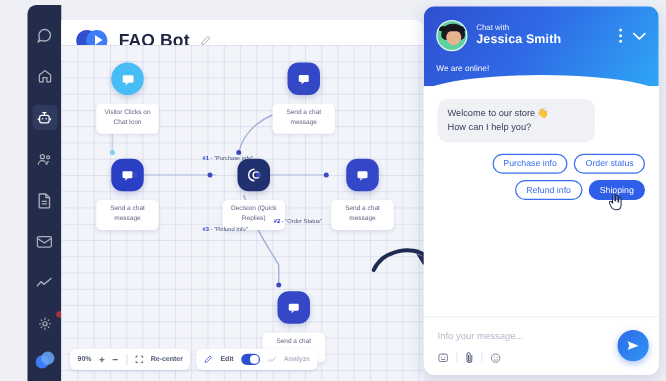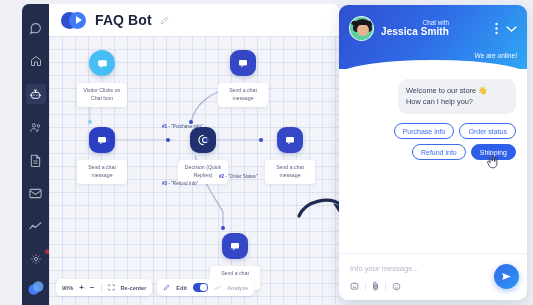--- a/index.html
+++ b/index.html
@@ -49,21 +49,21 @@
     background: #ef3b3b;
   }
   .sb-avatar {
     width: 18px; height: 18px;
     margin-top: 2px;
   }
 
   
   .header {
     position: absolute;
-    left: 49px; top: 4px;
+    left: 49px; top: 16px;
     width: 290px; height: 32px;
     background: #ffffff;
     border-radius: 0 7px 0 0;
     display: flex; align-items: center;
     padding-left: 12px;
     gap: 8px;
   }
   .logo-mark {
     width: 26px; height: 17px;
     position: relative;
@@ -207,21 +207,20 @@
     overflow: hidden;
     box-shadow: 0 4px 14px rgba(40,60,120,.16);
     display: flex; flex-direction: column;
   }
   .w-head {
     position: relative;
     height: 64px;
     background: linear-gradient(125deg, #2f4fd0 0%, #2f69e6 45%, #2fa7f5 100%);
     padding: 11px 10px 0 10px;
     flex: 0 0 auto;
-    text-align: right;
   }
   .w-head-row { display:flex; align-items:center; gap:7px; }
   .w-avatar {
     width: 25px; height: 25px; border-radius: 50%;
     background: #5fd0a0;
     border: 1.5px solid rgba(255,255,255,.85);
     overflow:hidden; position:relative; flex:0 0 auto;
   }
   .w-avatar .hair {
     position:absolute; left:3px; top:2px; width:19px; height:13px;
@@ -538,21 +537,21 @@
           <svg width="11" height="8" viewBox="0 0 16 10" fill="none" stroke="#fff" stroke-width="1.9" stroke-linecap="round">
             <path d="M1.5 2l6.5 6 6.5-6"></path>
           </svg>
         </div>
       </div>
       <div class="w-online">We are online!</div>
       <div class="w-curve"></div>
     </div>
 
     <div class="w-body">
-      <div class="bubble" style="white-space:pre-line;margin-left:48px;">Welcome to our store 👋
+      <div class="bubble" style="white-space:pre-line;">Welcome to our store 👋
 How can I help you?</div>
       <div class="qr-wrap">
         <span class="qr">Purchase info</span>
         <span class="qr">Order status</span>
         <span class="qr">Refund info</span>
         <span class="qr sel">
           <span>Shipping</span>
           <svg class="cursor-hand" width="13" height="15" viewBox="0 0 16 18">
             <path d="M5 2.5a1.2 1.2 0 0 1 2.4 0V8h.6V3.6a1.2 1.2 0 0 1 2.4 0V9h.6V5.4a1.2 1.2 0 0 1 2.4 0v6.4c0 3-2 5-4.7 5-2.6 0-4.3-1.3-5.2-3.4L2 10.2c-.4-1 .2-1.9 1.2-1.8.5 0 .8.3 1 .7l.8 1.6z" fill="rgba(255,255,255,.25)" stroke="#1f2a52" stroke-width="1"></path>
           </svg>

